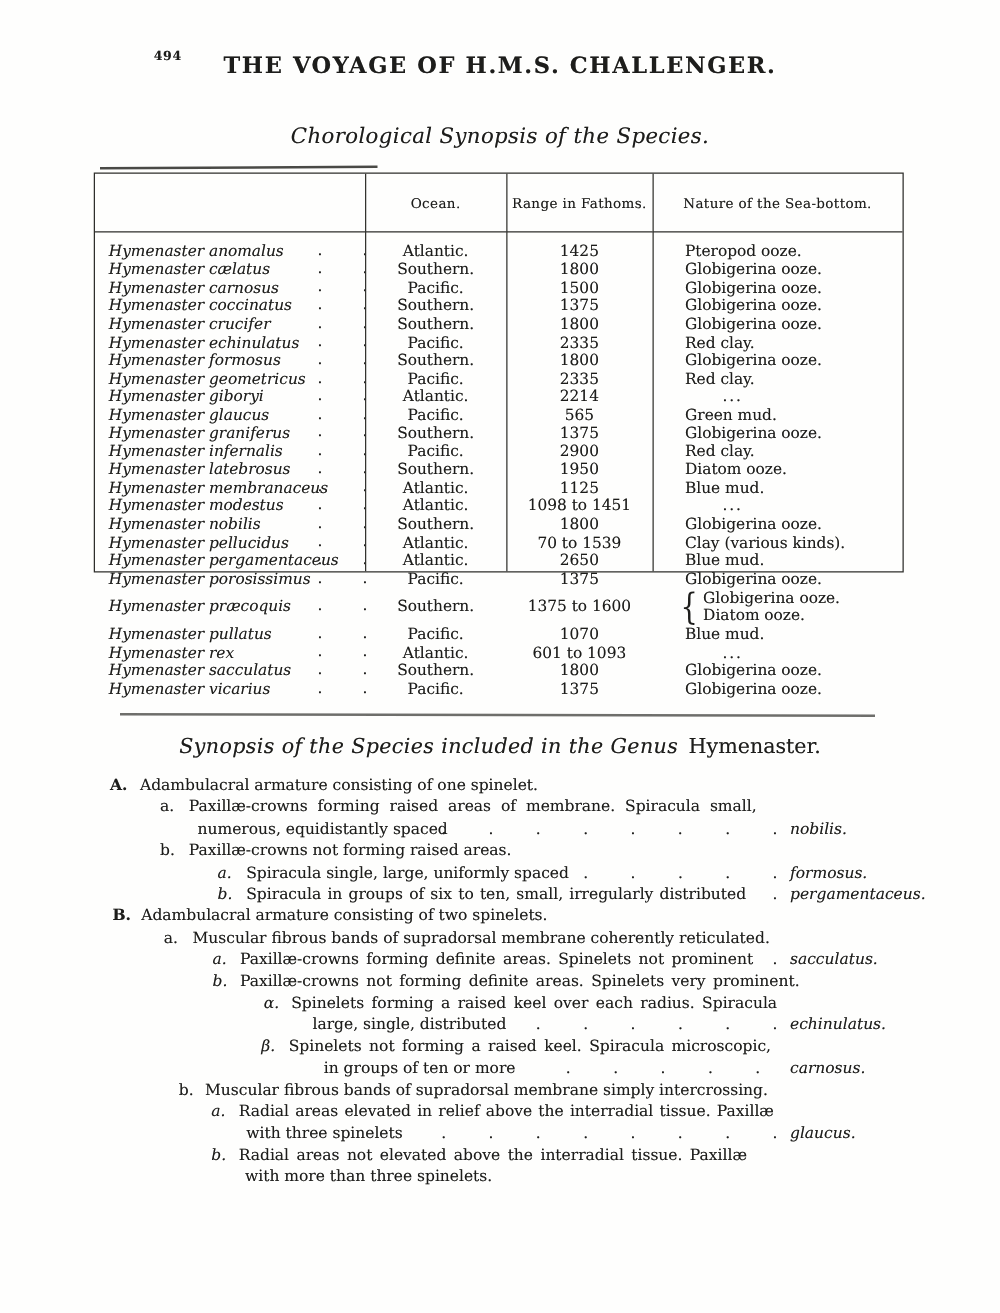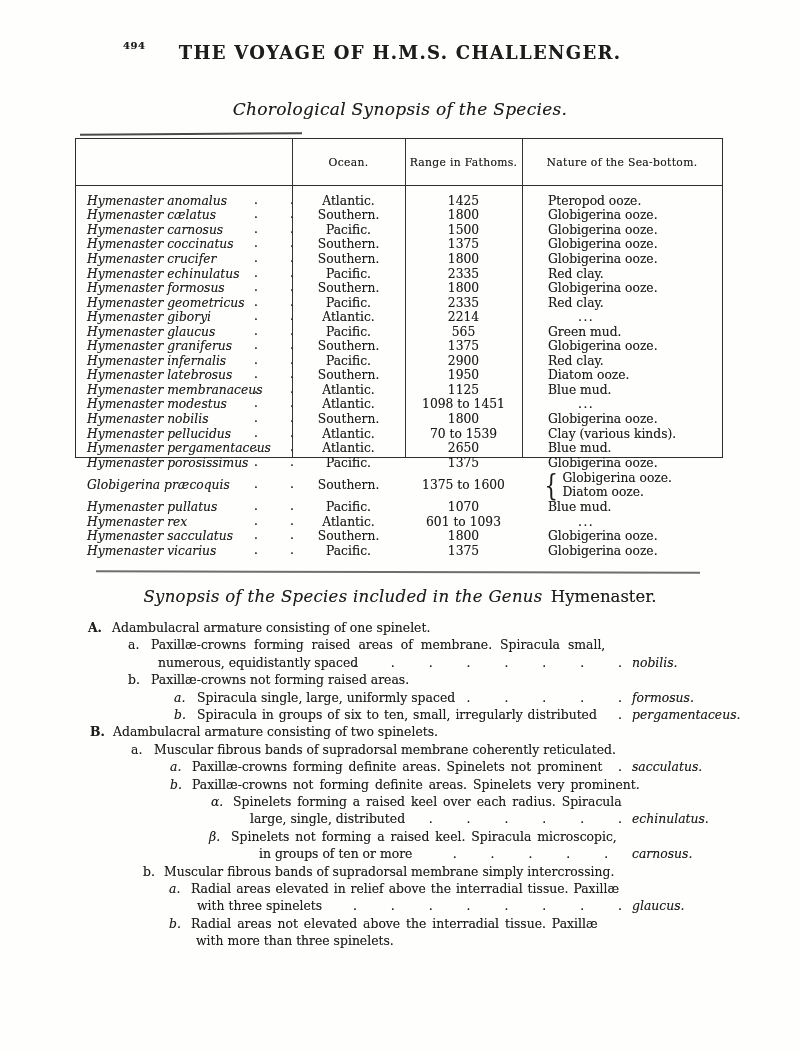--- a/index.html
+++ b/index.html
@@ -284,21 +284,21 @@
       <span class="ld ld1">.</span>
       <span class="ld ld2">.</span>
     </div>
     <div class="td td-ocean">Pacific.</div>
     <div class="td td-range">1375</div>
     <div class="td td-nature">Globigerina ooze.</div>
   </div>
 
   <div class="tr tall">
     <div class="td td-species">
-      <span class="sp-name">Globigerina præcoquis</span>
+      <span class="sp-name">Hymenaster præcoquis</span>
       <span class="ld ld1">.</span>
       <span class="ld ld2">.</span>
     </div>
     <div class="td td-ocean">Southern.</div>
     <div class="td td-range">1375 to 1600</div>
     <div class="td td-nature braced">
             <span class="brace">{</span>
             <span class="stack">
               <span>Globigerina ooze.</span>
               <span>Diatom ooze.</span>

